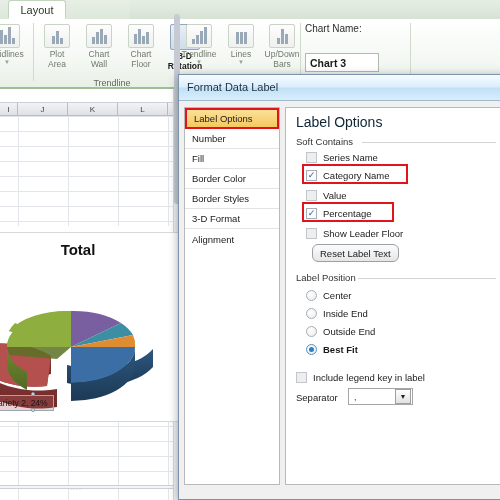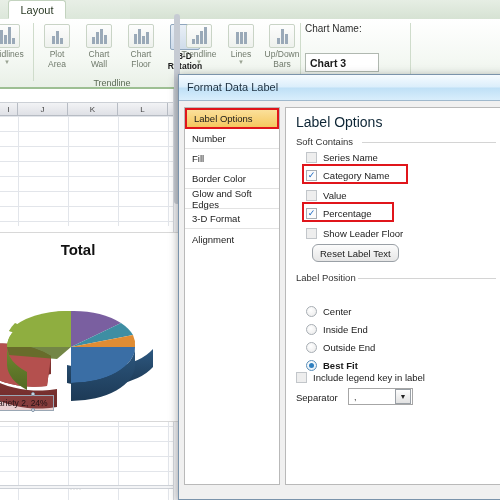--- a/index.html
+++ b/index.html
@@ -174,21 +174,21 @@
   }
 
   .btn {
     position: absolute; height: 18px; padding: 0 7px;
     border: 1px solid #9aa0a6; border-radius: 6px;
     background: linear-gradient(to bottom,#fcfcfc,#e6e6e6);
     font-size: 9.5px; color: #1a1a1a;
     display: flex; align-items: center;
   }
 
-  .rad-row { position: absolute; left: 20px; height: 14px; display: flex; align-items: center; margin-top: 16px; }
+  .rad-row { position: absolute; left: 20px; height: 14px; display: flex; align-items: center; }
   .rad {
     width: 11px; height: 11px; border-radius: 50%;
     border: 1px solid #a8aeb4;
     background: radial-gradient(circle at 40% 35%, #ffffff, #e9e9e9);
     display:flex; align-items:center; justify-content:center;
   }
   .rad.on { border-color:#5b8fb9; background: radial-gradient(circle at 40% 35%, #ffffff, #dceaf5); }
   .rad.on::after { content:''; width:5px; height:5px; border-radius:50%; background:#2e7fc0; }
   .rad-lbl { margin-left: 6px; font-size: 9.5px; color: #1a1a1a; }
 
@@ -442,21 +442,21 @@
         <div class="nav-item">
           <span>Number</span>
         </div>
         <div class="nav-item">
           <span>Fill</span>
         </div>
         <div class="nav-item">
           <span>Border Color</span>
         </div>
         <div class="nav-item">
-          <span>Glow and Soft Edges</span>
+          <span>Border Styles</span>
         </div>
         <div class="nav-item">
           <span>3-D Format</span>
         </div>
         <div class="nav-item" style="border-bottom:none;">
           <span>Alignment</span>
         </div>
       </div>
 
       <div class="pane">

